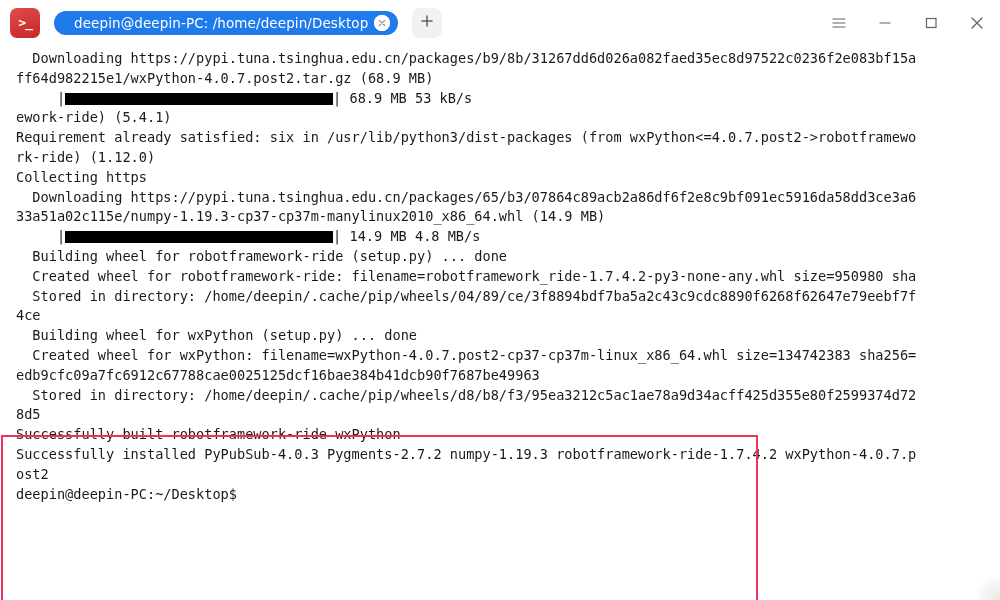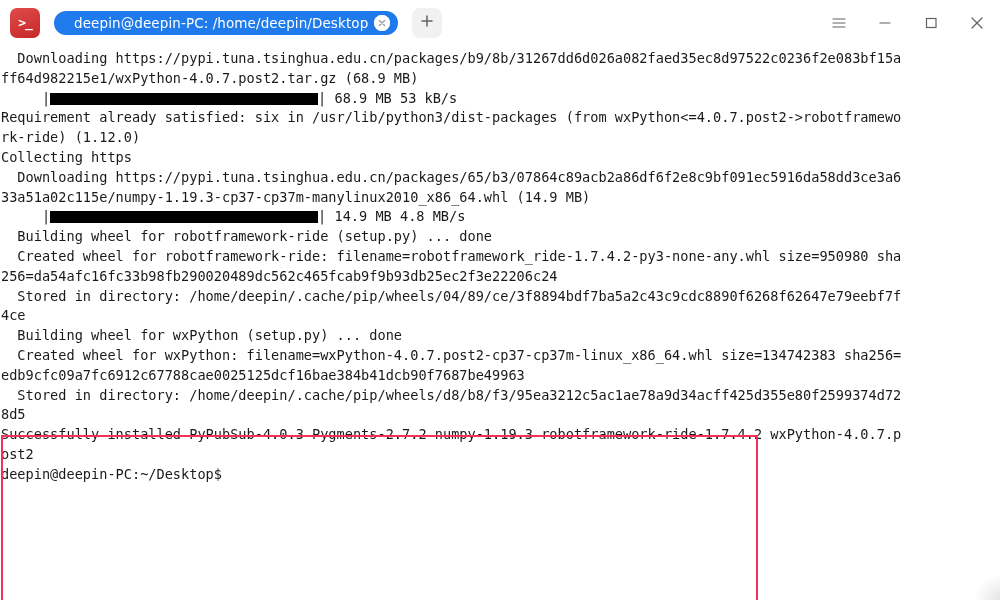--- a/index.html
+++ b/index.html
@@ -106,21 +106,21 @@
   .terminal {
     position: relative;
     width: 1000px;
     height: 554px;
     background: #ffffff;
     overflow: hidden;
   }
   .term-lines {
     position: absolute;
     top: 0;
-    left: 0;
+    left: 15px;
     padding: 3px 0 0 0;
     margin: 0;
   }
   .line {
     font-family: "DejaVu Sans Mono", monospace;
     font-size: 13.6px;
     line-height: 19.8px;
     color: #1a1a1a;
     white-space: pre;
     padding-left: 1px;
@@ -212,36 +212,37 @@
       </span>
     </div>
   </div>
 </div>
 
 <div class="terminal">
   <div class="term-lines" id="term-lines">
       <div class="line">  Downloading https://pypi.tuna.tsinghua.edu.cn/packages/b9/8b/31267dd6d026a082faed35ec8d97522c0236f2e083bf15a</div>
       <div class="line">ff64d982215e1/wxPython-4.0.7.post2.tar.gz (68.9 MB)</div>
       <div class="line">     |<span class="bar" style="width: 268px;"></span>| 68.9 MB 53 kB/s</div>
+      <div class="line">ework-ride) (5.4.1)</div>
       <div class="line">Requirement already satisfied: six in /usr/lib/python3/dist-packages (from wxPython&lt;=4.0.7.post2-&gt;robotframewo</div>
       <div class="line">rk-ride) (1.12.0)</div>
       <div class="line">Collecting https</div>
       <div class="line">  Downloading https://pypi.tuna.tsinghua.edu.cn/packages/65/b3/07864c89acb2a86df6f2e8c9bf091ec5916da58dd3ce3a6</div>
       <div class="line">33a51a02c115e/numpy-1.19.3-cp37-cp37m-manylinux2010_x86_64.whl (14.9 MB)</div>
       <div class="line">     |<span class="bar" style="width: 268px;"></span>| 14.9 MB 4.8 MB/s</div>
       <div class="line">  Building wheel for robotframework-ride (setup.py) ... done</div>
       <div class="line">  Created wheel for robotframework-ride: filename=robotframework_ride-1.7.4.2-py3-none-any.whl size=950980 sha</div>
-      <div class="line">256=da54afc16fc33b98fb290020489dc562c465fcab9f9b93db25ec2f3e22206c24</div>
       <div class="line">  Stored in directory: /home/deepin/.cache/pip/wheels/04/89/ce/3f8894bdf7ba5a2c43c9cdc8890f6268f62647e79eebf7f</div>
       <div class="line">4ce</div>
       <div class="line">  Building wheel for wxPython (setup.py) ... done</div>
       <div class="line">  Created wheel for wxPython: filename=wxPython-4.0.7.post2-cp37-cp37m-linux_x86_64.whl size=134742383 sha256=</div>
       <div class="line">edb9cfc09a7fc6912c67788cae0025125dcf16bae384b41dcb90f7687be49963</div>
       <div class="line">  Stored in directory: /home/deepin/.cache/pip/wheels/d8/b8/f3/95ea3212c5ac1ae78a9d34acff425d355e80f2599374d72</div>
       <div class="line">8d5</div>
+      <div class="line">Successfully built robotframework-ride wxPython</div>
       <div class="line">Successfully installed PyPubSub-4.0.3 Pygments-2.7.2 numpy-1.19.3 robotframework-ride-1.7.4.2 wxPython-4.0.7.p</div>
       <div class="line">ost2</div>
       <div class="line">deepin@deepin-PC:~/Desktop$</div>
     </div>
 
   <div class="red-box"></div>
   <div class="corner"></div>
 </div>
 
 </body></html>

